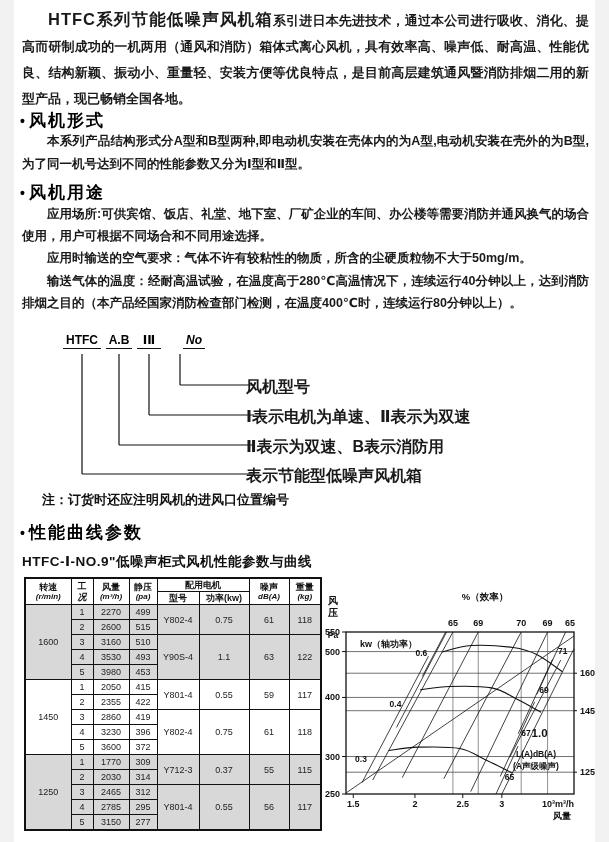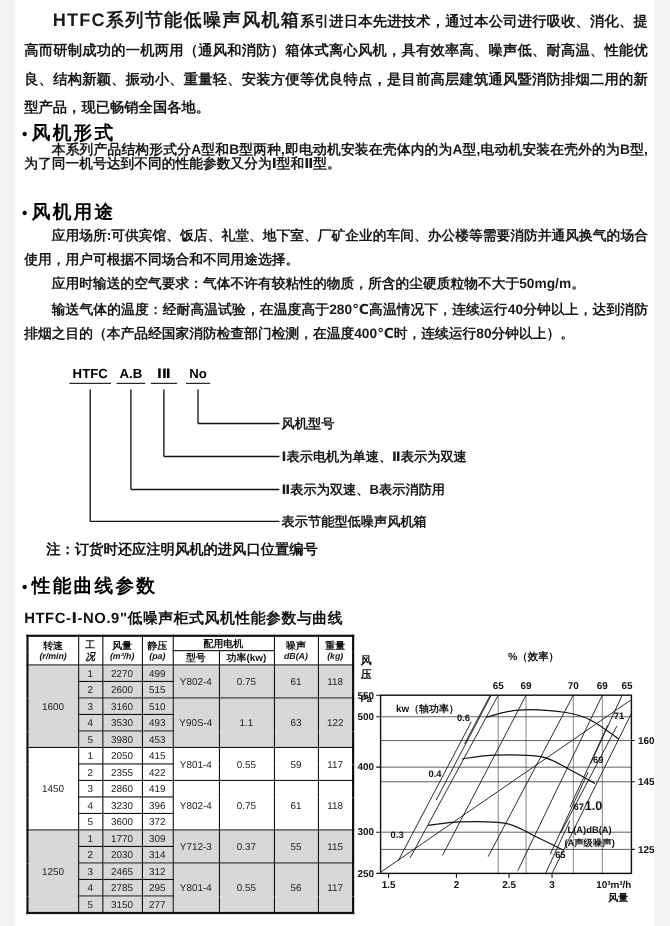--- a/index.html
+++ b/index.html
@@ -9,21 +9,21 @@
   p.body{margin:0;font-size:12.5px;font-weight:bold;line-height:22px;text-align:justify;
          text-indent:2em;color:#1a1a1a;}
   #intro{top:6px;left:8px;right:6px;line-height:26px;font-size:13px;}
   #intro .lead{font-size:16.5px;letter-spacing:1px;}
   .h{font-size:17px;font-weight:bold;letter-spacing:2px;color:#000;}
   .h .bullet{font-size:14px;margin-right:4px;letter-spacing:0;}
   
   #desig{top:333px;left:0;width:609px;height:185px;}
   .tok{position:absolute;top:0;text-align:center;font-weight:bold;font-size:12px;
        border-bottom:1.5px solid #111;padding-bottom:1px;color:#000000;}
-  .dlabel{position:absolute;left:242px;font-size:12px;font-weight:bold;white-space:nowrap;color:#1a1a1a;}
+  .dlabel{position:absolute;left:232px;font-size:16px;font-weight:bold;white-space:nowrap;color:#1a1a1a;}
   #desig-note{position:absolute;left:28px;top:158px;font-size:13px;font-weight:bold;}
   
   #tbl-title{top:553px;left:8px;font-size:13.5px;font-weight:bold;letter-spacing:0.5px;}
   #tblwrap{top:577px;left:10px;}
   table{border-collapse:collapse;table-layout:fixed;width:296px;border:2px solid #111;}
   th,td{border:1px solid #111;padding:0;text-align:center;overflow:hidden;}
   th{font-size:9px;font-weight:bold;height:12px;line-height:1.15;}
   th .unit{display:block;font-size:8px;font-weight:bold;font-style:italic;}
   td{font-size:9px;font-weight:normal;height:14px;color:#222;}
   tr.shaded td{background:#d8d8d8;}
@@ -32,32 +32,32 @@
   svg text{font-family:"Liberation Sans","DejaVu Sans",sans-serif;}
 </style>
 </head>
 <body>
 
 <div id="page">
 
   <p id="intro" class="abs body"><span class="lead">HTFC系列节能低噪声风机箱</span><span>系引进日本先进技术，通过本公司进行吸收、消化、提高而研制成功的一机两用（通风和消防）箱体式离心风机，具有效率高、噪声低、耐高温、性能优良、结构新颖、振动小、重量轻、安装方便等优良特点，是目前高层建筑通风暨消防排烟二用的新型产品，现已畅销全国各地。</span></p>
 
   <div class="abs h" style="top:109px;left:6px;"><span class="bullet">•</span><span>风机形式</span></div>
-  <p class="abs body" style="top:130px;left:8px;right:6px;line-height:13px;">本系列产品结构形式分A型和B型两种,即电动机安装在壳体内的为A型,电动机安装在壳外的为B型,为了同一机号达到不同的性能参数又分为Ⅰ型和Ⅱ型。</p>
+  <p class="abs body" style="top:130px;left:8px;right:6px;line-height:23px;">本系列产品结构形式分A型和B型两种,即电动机安装在壳体内的为A型,电动机安装在壳外的为B型,为了同一机号达到不同的性能参数又分为Ⅰ型和Ⅱ型。</p>
 
   <div class="abs h" style="top:181px;left:6px;"><span class="bullet">•</span><span>风机用途</span></div>
   <p class="abs body" style="top:203px;left:8px;right:6px;">应用场所:可供宾馆、饭店、礼堂、地下室、厂矿企业的车间、办公楼等需要消防并通风换气的场合使用，用户可根据不同场合和不同用途选择。</p>
   <p class="abs body" style="top:247px;left:8px;right:6px;">应用时输送的空气要求：气体不许有较粘性的物质，所含的尘硬质粒物不大于50mg/m。</p>
   <p class="abs body" style="top:270px;left:8px;right:6px;">输送气体的温度：经耐高温试验，在温度高于280℃高温情况下，连续运行40分钟以上，达到消防排烟之目的（本产品经国家消防检查部门检测，在温度400℃时，连续运行80分钟以上）。</p>
 
   <div id="desig" class="abs">
     <span class="tok" style="left:49px;width:38px;">HTFC</span>
     <span class="tok" style="left:92px;width:26px;">A.B</span>
     <span class="tok" style="left:123px;width:24px;">ⅠⅡ</span>
-    <span class="tok" style="left:155px;width:22px;">No</span>
+    <span class="tok" style="left:169px;width:22px;font-style:italic;">No</span>
     <svg id="desig-lines" width="609" height="185" style="position:absolute;left:0;top:0;">
         <line x1="68" y1="21" x2="68" y2="141" stroke="#111" stroke-width="1.2"></line>
         <line x1="68" y1="141" x2="240" y2="141" stroke="#111" stroke-width="1.2"></line>
         <line x1="105" y1="21" x2="105" y2="112" stroke="#111" stroke-width="1.2"></line>
         <line x1="105" y1="112" x2="240" y2="112" stroke="#111" stroke-width="1.2"></line>
         <line x1="135" y1="21" x2="135" y2="82" stroke="#111" stroke-width="1.2"></line>
         <line x1="135" y1="82" x2="240" y2="82" stroke="#111" stroke-width="1.2"></line>
         <line x1="166" y1="21" x2="166" y2="52" stroke="#111" stroke-width="1.2"></line>
         <line x1="166" y1="52" x2="240" y2="52" stroke="#111" stroke-width="1.2"></line>
       </svg>

